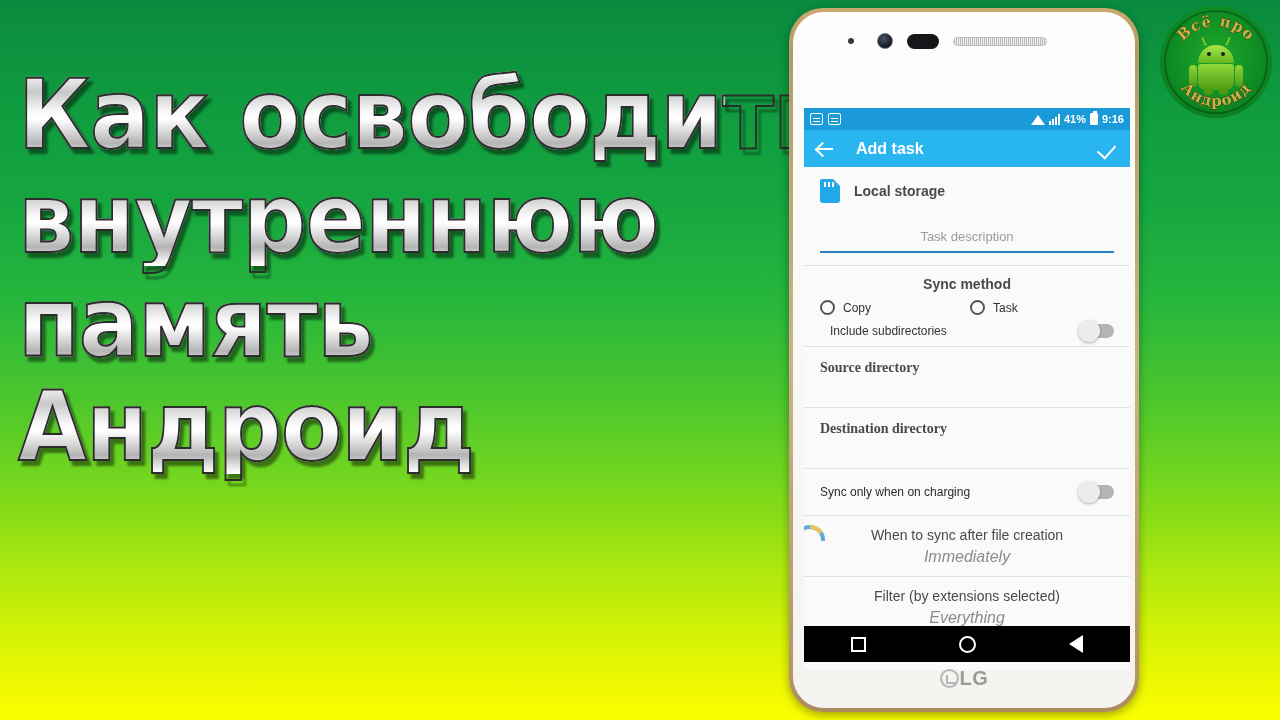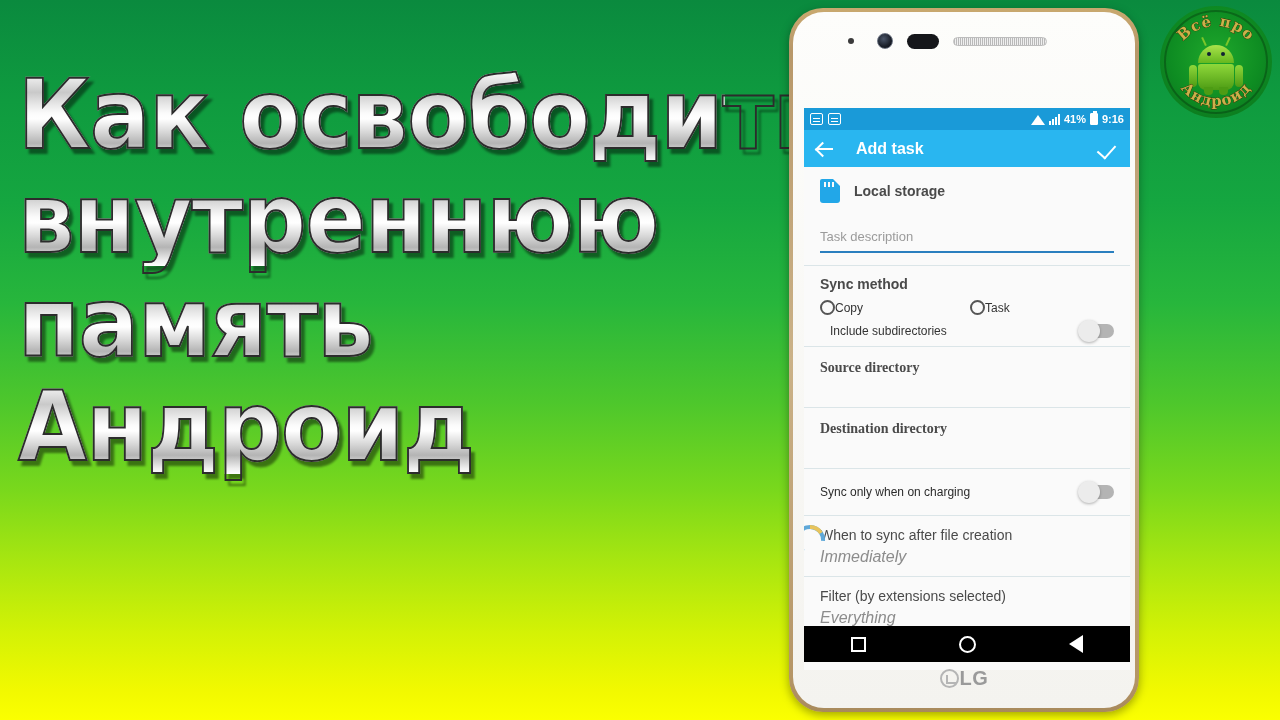--- a/index.html
+++ b/index.html
@@ -116,39 +116,39 @@
   #appbar { height:37px; background:#29b6f0; display:flex; align-items:center; padding:0 12px; color:#fff; }
   #appbar .title { font-size:16px; font-weight:bold; margin-left:22px; }
   .back-arrow { width:18px; height:18px; position:relative; }
   .back-arrow:before { content:""; position:absolute; left:1px; top:8px; width:16px; height:2px; background:#fff; }
   .back-arrow:after { content:""; position:absolute; left:1px; top:4px; width:9px; height:9px;
                       border-left:2px solid #fff; border-bottom:2px solid #fff; transform:rotate(45deg); }
   .check { margin-left:auto; width:20px; height:20px; position:relative; }
   .check:after { content:""; position:absolute; left:3px; top:2px; width:9px; height:15px;
                  border-right:2.4px solid #fff; border-bottom:2.4px solid #fff; transform:rotate(42deg); }
 
-  #form { background:#fafafa; height:480px; position:relative; }
+  #form { background:#fafafa; height:480px; position:relative;text-align:center; }
   .divider { height:1px; background:#dbe5e8; margin:0; }
 
   .storage-row { display:flex; align-items:center; gap:14px; height:48px; padding:0 16px; }
   .sd-icon { width:20px; height:24px; background:#22a7e8; border-radius:2px 2px 3px 3px; position:relative; }
   .sd-icon:before { content:""; position:absolute; right:0; top:0; width:7px; height:7px;
                     background:#fafafa; transform:rotate(0deg); clip-path:polygon(100% 0,100% 100%,0 0); }
   .sd-icon:after { content:""; position:absolute; left:4px; top:3px; width:10px; height:5px;
      background: repeating-linear-gradient(to right,#fafafa 0 2px,transparent 2px 4px); }
   .storage-label { font-size:14px; font-weight:bold; color:#4a4a4a; }
 
   .desc-wrap { padding:14px 16px 0; }
   .desc-input { font-size:13px; color:#9b9b9b; padding-bottom:7px; }
   .desc-underline { height:2px; background:#2a7fbf; }
 
   .section-title { font-size:14px; font-weight:bold; color:#4a4a4a; }
   .sync-block { padding:10px 16px 8px; }
   .radios { display:flex; margin-top:8px; }
-  .radio { display:flex; align-items:center; font-size:12px; color:#333; }
+  .radio { display:flex; align-items:center; gap:8px; font-size:12px; color:#333; }
   .radio:first-child { width:150px; }
   .rb { width:15px; height:15px; border:2px solid #555; border-radius:50%; }
   .subdir-row { display:flex; align-items:center; margin-top:9px; padding-left:10px; }
   .subdir-label { font-size:12px; color:#333; }
 
   .toggle { margin-left:auto; width:34px; height:14px; border-radius:8px; background:#b4b4b4; position:relative; }
   .toggle .thumb { position:absolute; left:-2px; top:-4px; width:22px; height:22px; border-radius:50%;
                    background:#ececec; box-shadow:0 1px 3px rgba(0,0,0,0.3); }
 
   .dir-row { height:60px; display:flex; align-items:flex-start; padding:13px 16px 0; }

